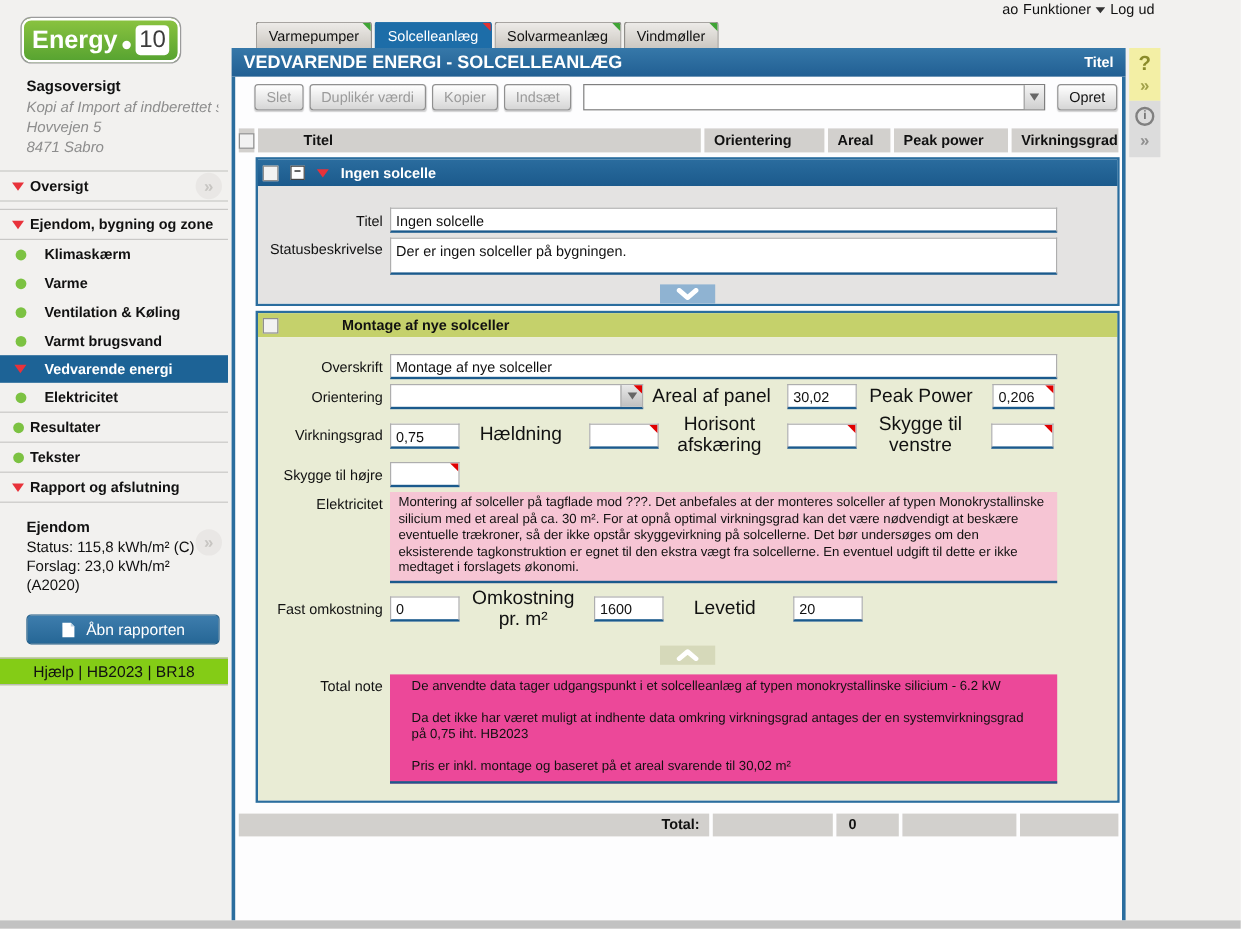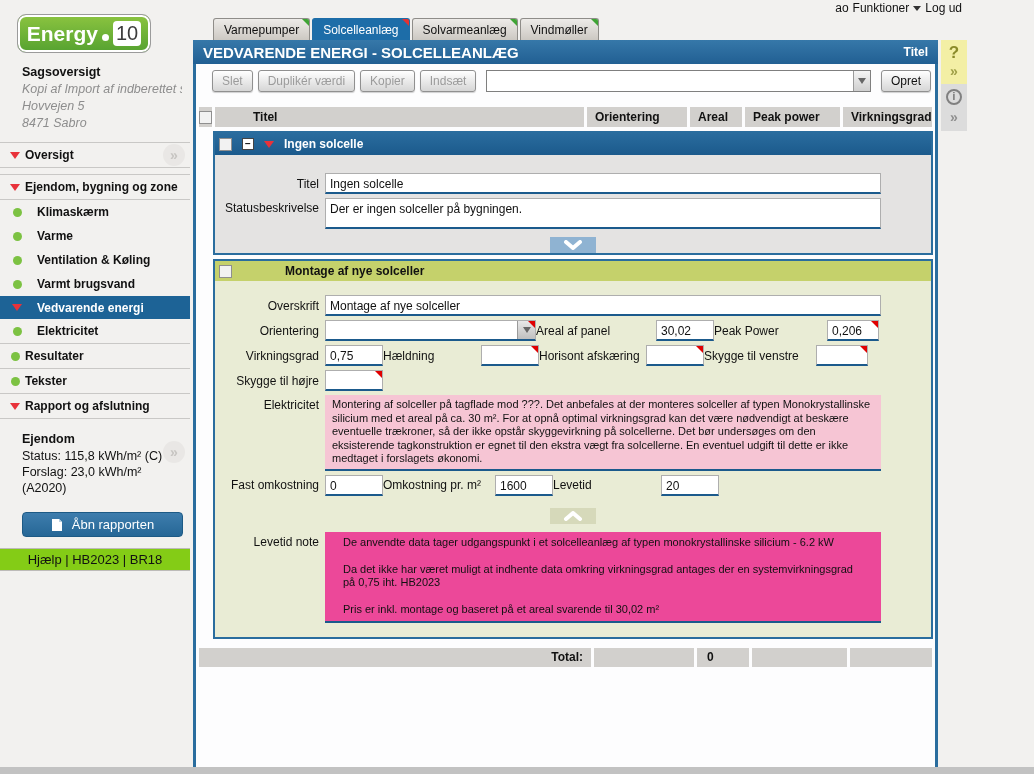--- a/index.html
+++ b/index.html
@@ -116,21 +116,21 @@
   .sec-head-green { height:20px; background:#c5d16b; display:flex; align-items:center;
                     padding-left:4px; font-size:12px; font-weight:bold; }
   .sec-head-green .lbl { margin-left:53px; }
   .sec2-body { background:#e9ecd5; padding:14px 0 10px 0; }
 
   .frow { display:flex; align-items:center; margin-bottom:4px; }
   .frow.top { align-items:flex-start; }
   .flabel { width:110px; min-width:110px; text-align:right; padding-right:6px;
             font-size:12px; }
   .frow.top .flabel { padding-top:3px; }
-  .lab2 { text-align:left; padding-right:6px; font-size:12px; }
+  .lab2 { text-align:center; padding-right:6px; font-size:16px; }
   .tinput { position:relative; height:21px; background:#fff; border:1px solid #aeaeae;
             border-bottom:2px solid #1b5a8c; font-size:12px; padding:3px 4px 0 4px;
             white-space:nowrap; overflow:hidden; }
   .tarea { position:relative; background:#fff; border:1px solid #aeaeae;
            border-bottom:2px solid #1b5a8c; font-size:12px; padding:3px 4px;
            width:556px; min-height:31px; }
   .w556 { width:556px; } .w58 { width:58px; } .w52 { width:52px; }
   .req::after { content:""; position:absolute; top:0; right:0; width:0; height:0;
                 border-top:7px solid #e00000; border-left:7px solid transparent; }
   .selectbox { position:relative; width:211px; height:21px; background:#fff;
@@ -390,21 +390,21 @@
           </div>
           <span class="lab2" style="width:120px">Areal af panel</span>
           <div class="tinput w58">30,02</div>
           <span class="lab2" style="width:113px">Peak Power</span>
           <div class="tinput w52 req">0,206</div>
         </div>
 
         <div class="frow">
           <span class="flabel">Virkningsgrad</span>
           <div class="tinput w58">0,75</div>
-          <span class="lab2" style="width:98px">Hældning</span>
+          <span class="lab2" style="width:108px">Hældning</span>
           <div class="tinput w58 req"></div>
           <span class="lab2" style="width:107px">Horisont afskæring</span>
           <div class="tinput w58 req"></div>
           <span class="lab2" style="width:112px">Skygge til venstre</span>
           <div class="tinput w52 req"></div>
         </div>
 
         <div class="frow">
           <span class="flabel">Skygge til højre</span>
           <div class="tinput w58 req"></div>
@@ -424,21 +424,21 @@
           <div class="tinput w58">20</div>
         </div>
 
         <div class="chev-btn up">
           <svg width="20" height="10" viewBox="0 0 20 10">
               <path d="M3 8 L10 2 L17 8" fill="none" stroke="#fff" stroke-width="4" stroke-linecap="round" stroke-linejoin="round"></path>
             </svg>
         </div>
 
         <div class="frow top">
-          <span class="flabel">Levetid note</span>
+          <span class="flabel">Total note</span>
           <div class="ynote">De anvendte data tager udgangspunkt i et solcelleanlæg af typen monokrystallinske silicium - 6.2 kW
 
 Da det ikke har været muligt at indhente data omkring virkningsgrad antages der en systemvirkningsgrad på 0,75 iht. HB2023
 
 Pris er inkl. montage og baseret på et areal svarende til 30,02 m²</div>
         </div>
       </div>
     </div>
 
     <div class="trow">

